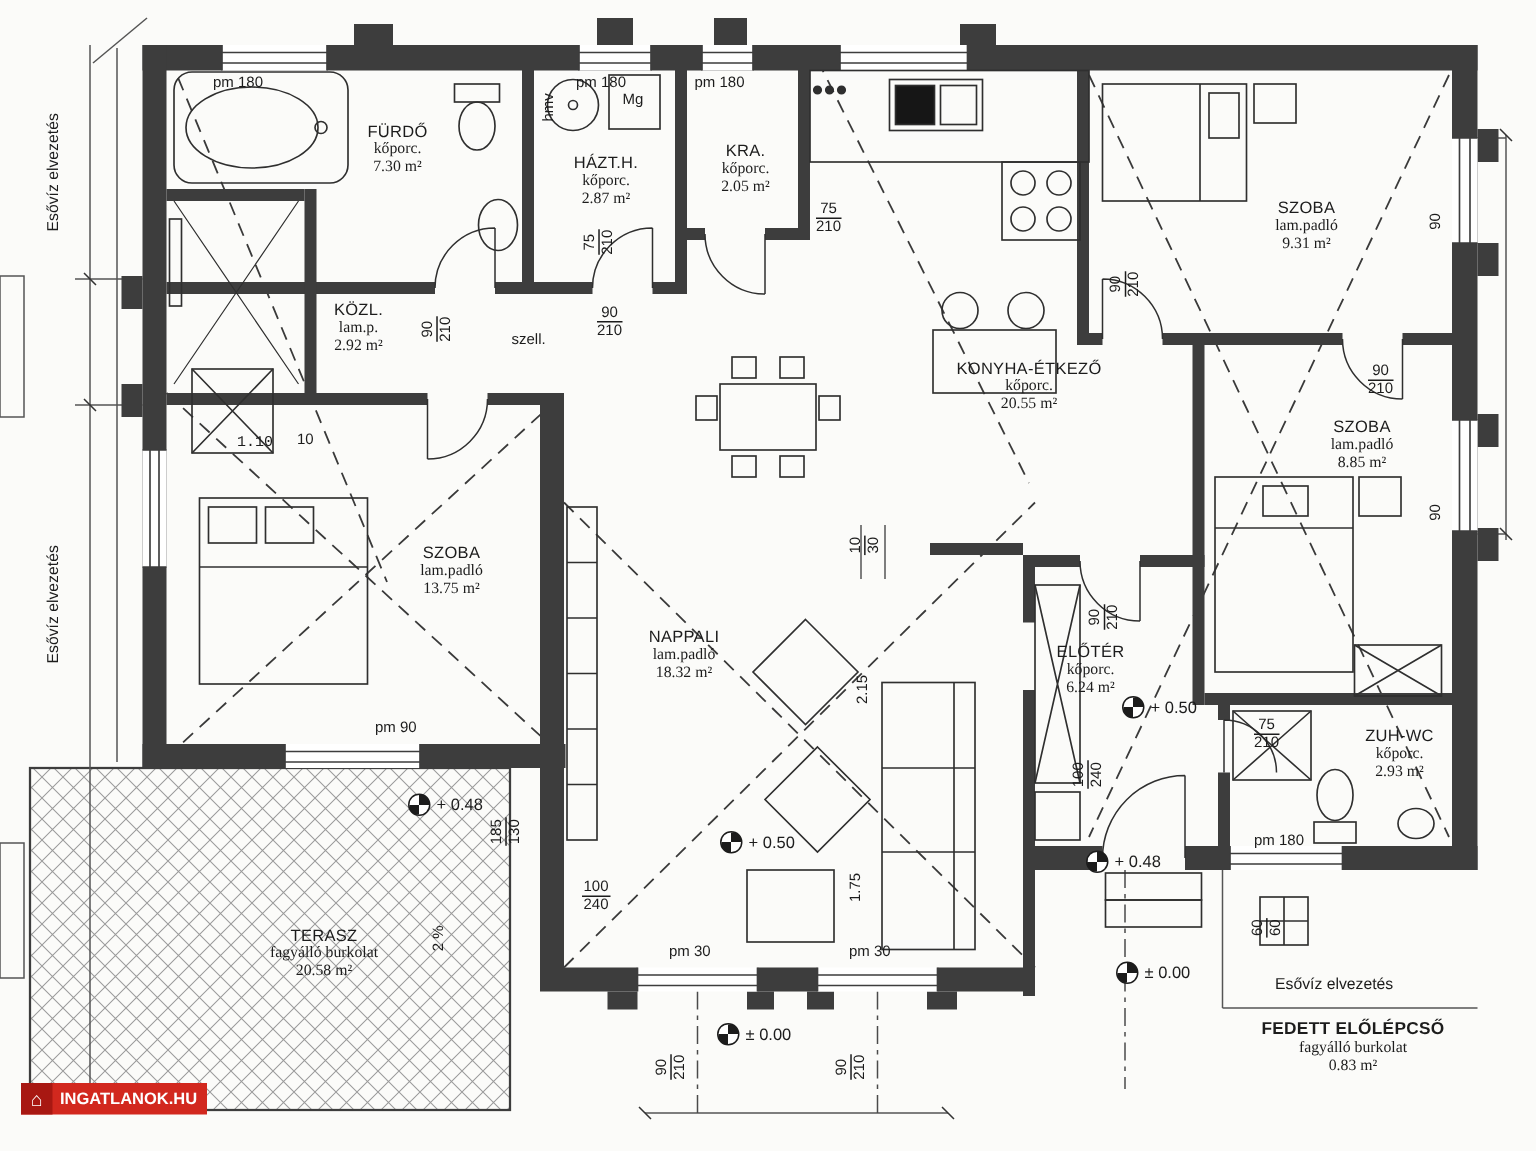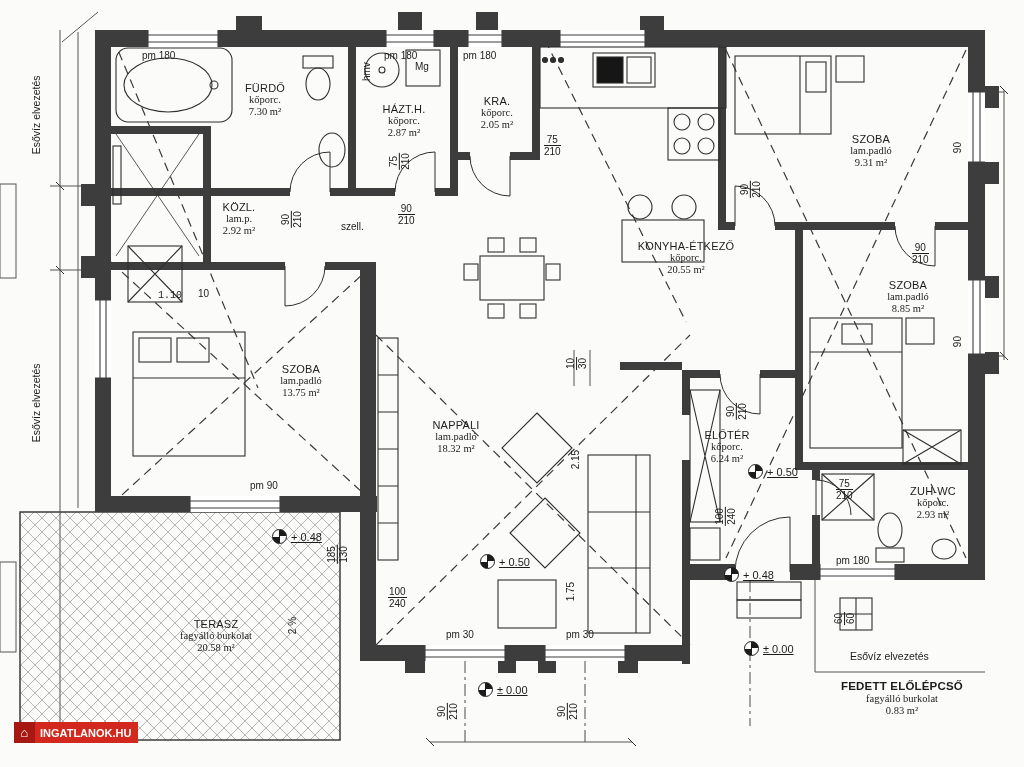--- a/index.html
+++ b/index.html
@@ -9,21 +9,21 @@
   .lbl{position:absolute;white-space:nowrap;line-height:1.12;}
   .room{text-align:center;}
   .rname{font-size:11px;letter-spacing:.2px;}
   .rsub{font-size:10.5px;font-family:Liberation Serif, serif;}
   .s10{font-size:10px;}
   .s11{font-size:10.5px;}
   .rot{transform:rotate(-90deg);}
   .frac{text-align:center;font-size:10px;line-height:1.1;}
   .frac .num{display:block;border-bottom:1px solid #1c1c1c;padding:0 1px;}
   .frac .den{display:block;}
-  .elev{position:absolute;display:flex;align-items:center;gap:4px;font-size:11px;text-decoration:underline;}
+  .elev{position:absolute;display:flex;align-items:center;gap:4px;font-size:11px;}
   .bm{width:13px;height:13px;border-radius:50%;border:1.2px solid #1c1c1c;flex:0 0 auto;
       background:conic-gradient(#1c1c1c 0 90deg,#fff 90deg 180deg,#1c1c1c 180deg 270deg,#fff 270deg 360deg);}
   .fedett .rname{font-weight:bold;font-size:11.5px;}
   #watermark{position:absolute;left:14px;top:722px;height:21px;display:flex;align-items:center;
       background:#d2281e;color:#fff;font-weight:bold;font-size:11px;padding:0 7px 0 0;gap:5px;}
   #wm-icon{width:21px;height:21px;background:#a81812;display:flex;align-items:center;justify-content:center;font-size:13px;}
 </style>
 </head>
 <body>
 

